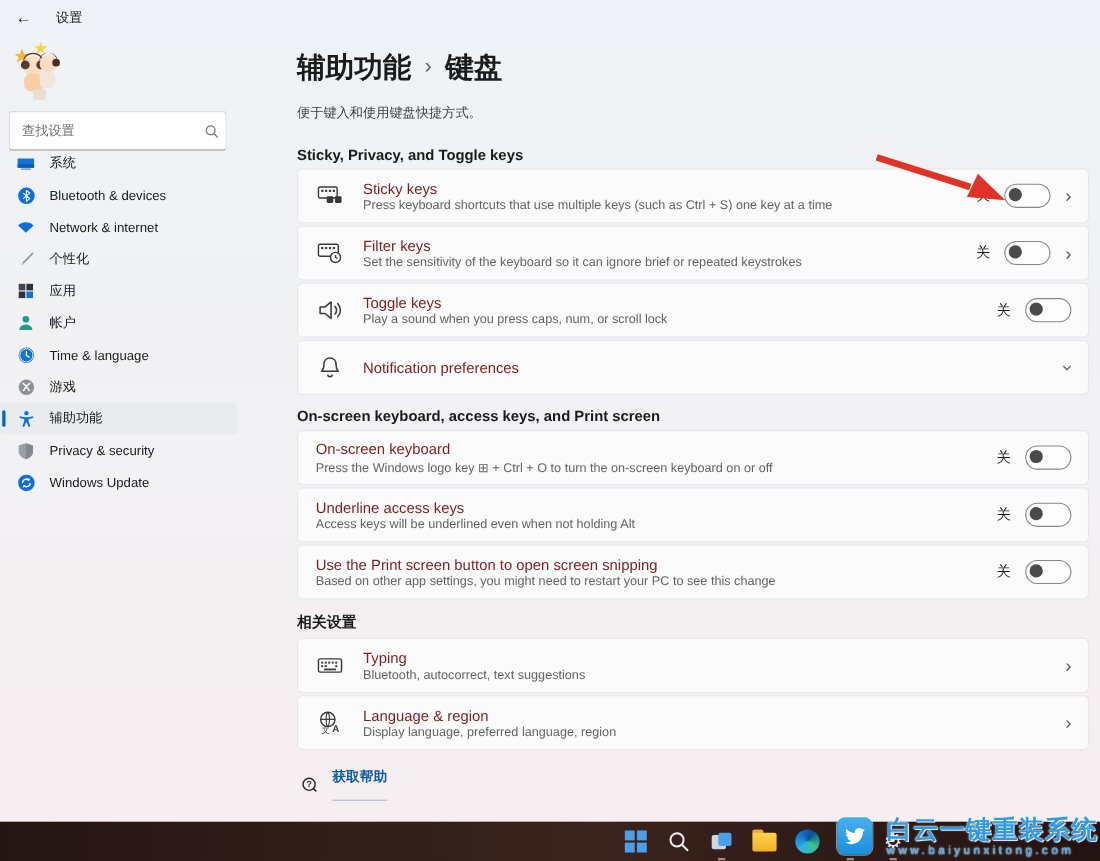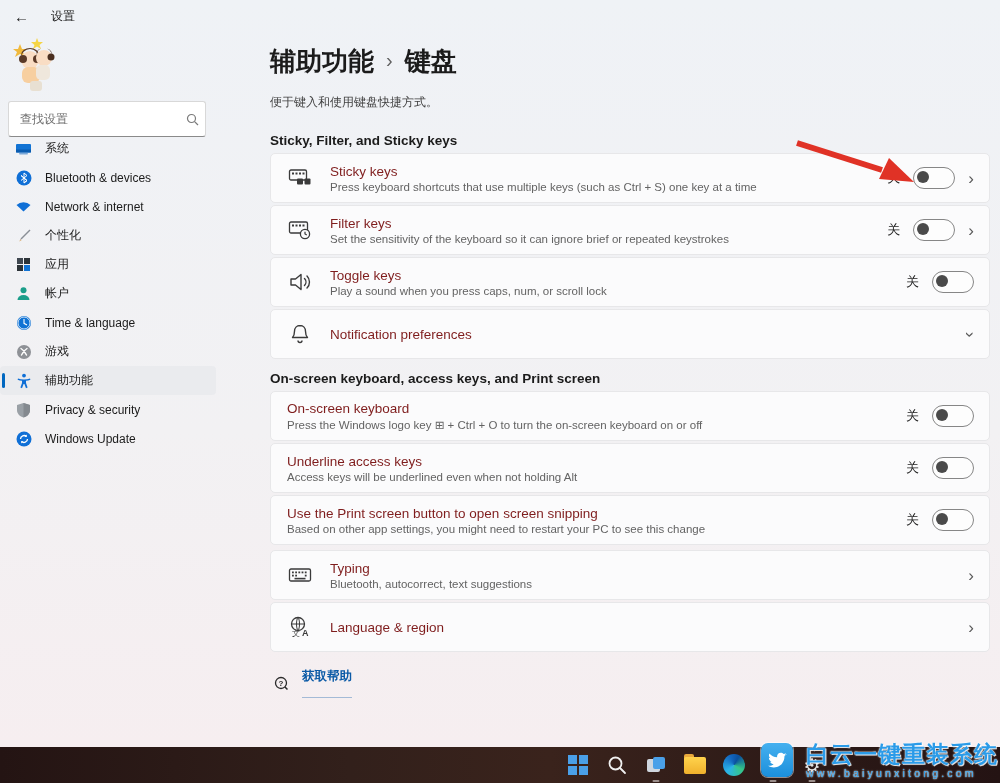--- a/index.html
+++ b/index.html
@@ -222,21 +222,21 @@
   </div>
 
   <div class="main">
     <div class="breadcrumb">
       <span>辅助功能</span>
       <span class="sep">›</span>
       <span>键盘</span>
     </div>
     <div class="page-subtitle">便于键入和使用键盘快捷方式。</div>
 
-    <div class="sec-header">Sticky, Filter, and Sticky keys</div>
+    <div class="sec-header">Sticky, Privacy, and Toggle keys</div>
     <div class="group">
 
       <div class="card">
         <span class="row-icon">
           <svg width="26" height="26" viewBox="0 0 26 26">
               <rect x="2.5" y="5" width="17" height="10" rx="1.5" fill="none" stroke="#3a3a3a" stroke-width="1.3"></rect>
               <rect x="5" y="7.5" width="2" height="2" fill="#3a3a3a"></rect>
               <rect x="8.5" y="7.5" width="2" height="2" fill="#3a3a3a"></rect>
               <rect x="12" y="7.5" width="2" height="2" fill="#3a3a3a"></rect>
               <rect x="15.5" y="7.5" width="2" height="2" fill="#3a3a3a"></rect>
@@ -353,20 +353,21 @@
         </span>
         <span class="controls">
           <span class="state-label">关</span>
           <span class="toggle">
               <span class="knob"></span>
             </span>
         </span>
       </div>
     </div>
 
+    <div class="sec-header second">相关设置</div>
     <div class="group">
 
       <div class="card">
         <span class="row-icon">
           <svg width="26" height="26" viewBox="0 0 26 26">
               <rect x="2.5" y="7" width="21" height="12" rx="1.5" fill="none" stroke="#3a3a3a" stroke-width="1.3"></rect>
               <rect x="5" y="9.5" width="1.8" height="1.8" fill="#3a3a3a"></rect>
               <rect x="8.2" y="9.5" width="1.8" height="1.8" fill="#3a3a3a"></rect>
               <rect x="11.4" y="9.5" width="1.8" height="1.8" fill="#3a3a3a"></rect>
               <rect x="14.6" y="9.5" width="1.8" height="1.8" fill="#3a3a3a"></rect>
@@ -390,20 +391,21 @@
         <span class="row-icon">
           <svg width="26" height="26" viewBox="0 0 26 26">
               <circle cx="11" cy="10" r="6.5" fill="none" stroke="#3a3a3a" stroke-width="1.3"></circle>
               <path d="M4.5 10h13M11 3.5c-2 2-2 11 0 13M11 3.5c2 2 2 11 0 13" stroke="#3a3a3a" stroke-width="1" fill="none"></path>
               <text x="15" y="21.5" font-size="9" font-weight="bold" fill="#3a3a3a" font-family="Liberation Sans,sans-serif">A</text>
               <text x="5" y="22" font-size="8" fill="#3a3a3a" font-family="Liberation Sans,sans-serif">文</text>
             </svg>
         </span>
         <span class="texts">
           <span class="row-title">Language &amp; region</span>
+          <span class="row-sub">Display language, preferred language, region</span>
         </span>
         <span class="controls">
           <span class="chev">›</span>
         </span>
       </div>
     </div>
 
     <div class="help">
       <svg width="15" height="15" viewBox="0 0 15 15">
           <circle cx="7" cy="7" r="5.5" fill="none" stroke="#2a2a2a" stroke-width="1.3"></circle>

